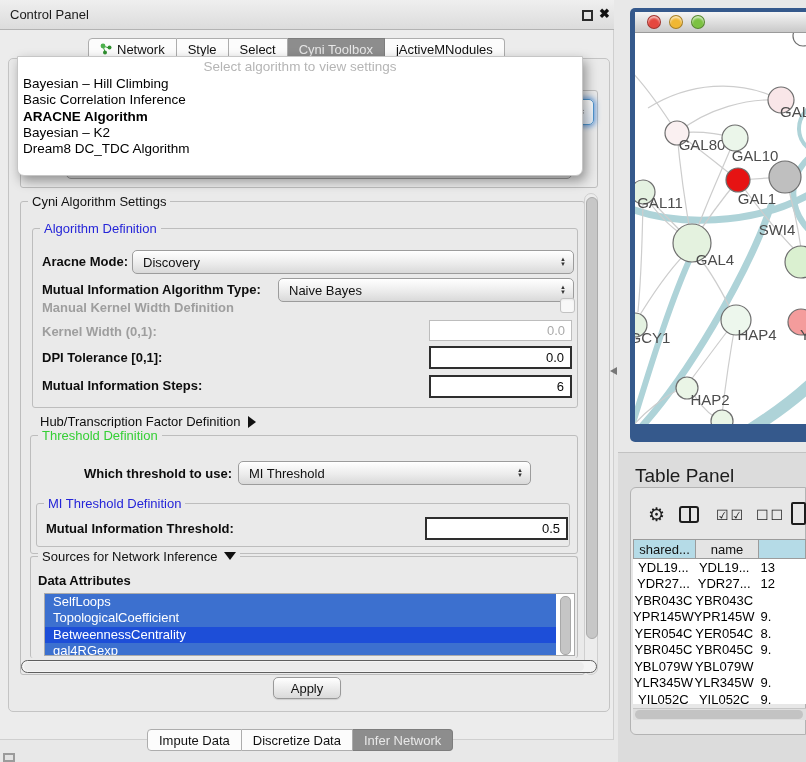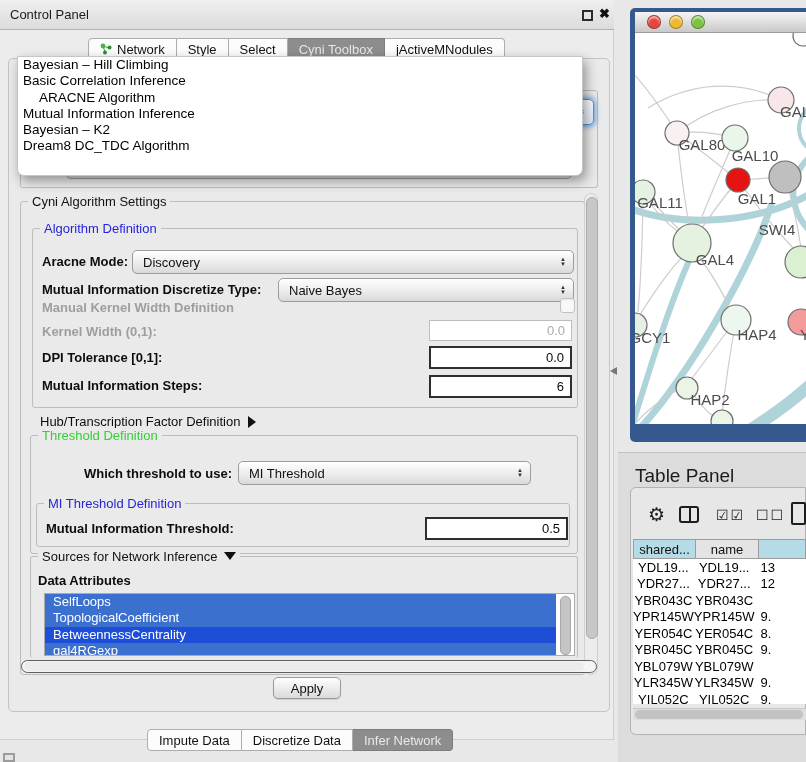--- a/index.html
+++ b/index.html
@@ -48,21 +48,21 @@
          display:flex;align-items:center;justify-content:flex-end;padding:0 6px;}
   .field.disabled{border:1px solid #bdbdbd;color:#aaaaaa;}
 
   .checkbox{position:absolute;width:15px;height:15px;border:1px solid #c2c2c2;border-radius:3px;background:#f8f8f8;box-shadow:inset 0 1px 2px rgba(0,0,0,.06);}
 
   
   .popup{left:17px;top:56px;width:566px;height:120px;background:#ffffff;border:1px solid #c6c6c6;
          border-radius:0 0 7px 7px;box-shadow:3px 5px 12px rgba(0,0,0,.38);z-index:40;}
   .popup-placeholder{height:19px;line-height:19px;text-align:center;color:#b5b5b5;font-size:13.5px;}
   .popup-item{height:16.3px;line-height:16.3px;padding-left:5px;font-size:13.5px;color:#000;}
-  .popup-item.bold{font-weight:normal;margin-left:16px;}
+  .popup-item.bold{font-weight:bold;}
 
   
   .combo-arrow-btn{left:570px;top:99px;width:24px;height:26px;border:1px solid #4f94cd;border-radius:5px;
       background:linear-gradient(#fdfdfd,#dfe9f5);box-shadow:0 0 5px 2px rgba(90,150,220,.8);z-index:10;
       display:flex;flex-direction:column;align-items:center;justify-content:center;line-height:5px;font-size:6px;color:#333;}
 
   
   .vscroll{left:584px;top:193px;width:14px;height:482px;background:#ececec;border:1px solid #cfcfcf;border-radius:7px;}
   .vscroll-thumb{position:absolute;left:1px;top:3px;width:10px;height:440px;background:#c7c7c7;border:1px solid #ababab;border-radius:6px;}
   .hscroll{left:21px;top:660px;width:576px;height:13px;border:1px solid #5f5f5f;border-radius:7px;background:#f4f4f4;}
@@ -156,25 +156,25 @@
       <span>▲</span>
       <span>▼</span>
     </span>
 </div>
 <div class="abs combo-arrow-btn">
     <span>▲</span>
     <span>▼</span>
   </div>
 
 <div class="abs popup">
+  <div class="popup-placeholder">Select algorithm to view settings</div>
   <div>
       <div class="popup-item">Bayesian – Hill Climbing</div>
       <div class="popup-item">Basic Correlation Inference</div>
       <div class="popup-item bold">ARACNE Algorithm</div>
-      <div class="popup-item">Mutual Information Inference</div>
       <div class="popup-item">Bayesian – K2</div>
       <div class="popup-item">Dream8 DC_TDC Algorithm</div>
     </div>
 </div>
 
 <div class="abs group" style="left:20px;top:201px;width:565px;height:474px;"></div>
 <div class="abs gtitle" style="left:28px;top:194px;">Cyni Algorithm Settings</div>
 <div class="abs vscroll">
     <div class="vscroll-thumb"></div>
   </div>
@@ -187,21 +187,21 @@
 
 <div class="abs lbl" style="left:42px;top:254px;">Aracne Mode:</div>
 <div class="abs combo" style="left:132px;top:250px;width:442px;height:24px;">
   <span>Discovery</span>
   <span class="arrows">
       <span>▲</span>
       <span>▼</span>
     </span>
 </div>
 
-<div class="abs lbl" style="left:42px;top:282px;">Mutual Information Discretize Type:</div>
+<div class="abs lbl" style="left:42px;top:282px;">Mutual Information Algorithm Type:</div>
 <div class="abs combo" style="left:278px;top:278px;width:296px;height:24px;">
   <span>Naive Bayes</span>
   <span class="arrows">
       <span>▲</span>
       <span>▼</span>
     </span>
 </div>
 
 <div class="abs lbl disabled" style="left:42px;top:300px;">Manual Kernel Width Definition</div>
 <div class="abs checkbox" style="left:560px;top:298px;"></div>

